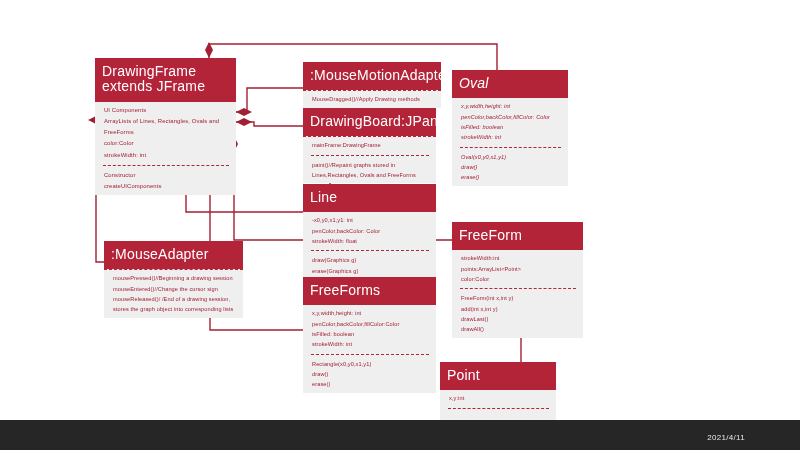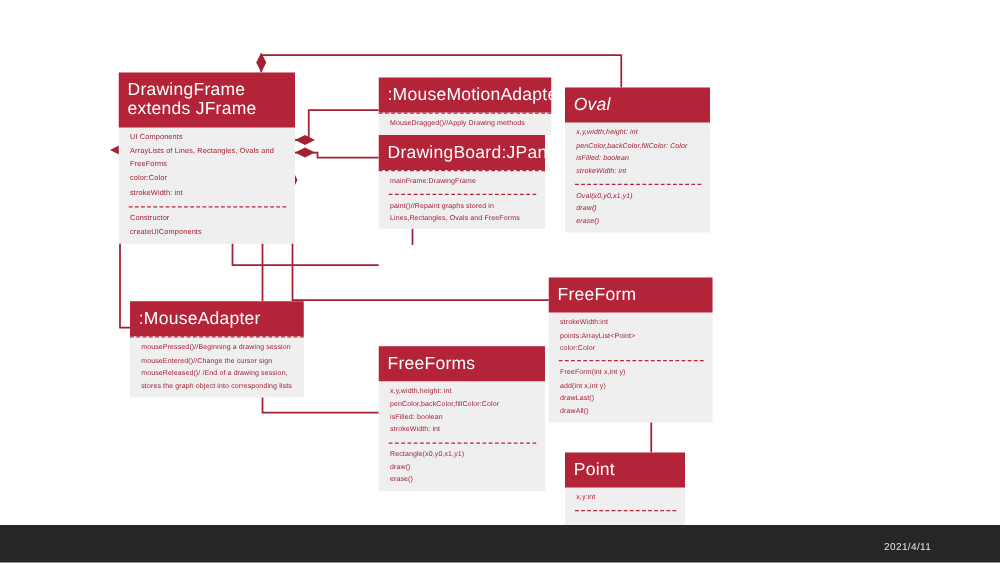--- a/index.html
+++ b/index.html
@@ -173,54 +173,67 @@
       <div class="row">strokeWidth: int</div>
     </div>
     <div class="divider"></div>
     <div class="sect">
       <div class="row">Oval(x0,y0,x1,y1)</div>
       <div class="row">draw()</div>
       <div class="row">erase()</div>
     </div>
   </div>
 
+  <div class="uml" style="left:303px;top:184px;width:133px;">
+    <div class="hdr tall">Line</div>
+    <div class="sect">
+      <div class="row">-x0,y0,x1,y1: int</div>
+      <div class="row">penColor,backColor: Color</div>
+      <div class="row">strokeWidth: float</div>
+    </div>
+    <div class="divider"></div>
+    <div class="sect">
+      <div class="row">draw(Graphics g)</div>
+      <div class="row">erase(Graphics g)</div>
+    </div>
+  </div>
 
   <div class="uml" style="left:303px;top:277px;width:133px;">
     <div class="hdr tall">FreeForms</div>
     <div class="sect">
       <div class="row">x,y,width,height: int</div>
       <div class="row">penColor,backColor,fillColor:Color</div>
       <div class="row">isFilled: boolean</div>
       <div class="row">strokeWidth: int</div>
     </div>
     <div class="divider"></div>
     <div class="sect">
       <div class="row">Rectangle(x0,y0,x1,y1)</div>
       <div class="row">draw()</div>
       <div class="row">erase()</div>
     </div>
   </div>
 
-  <div class="uml" style="left:439px;top:222px;width:131px;">
+  <div class="uml" style="left:452px;top:222px;width:131px;">
     <div class="hdr tall">FreeForm</div>
     <div class="sect">
       <div class="row">strokeWidth:int</div>
       <div class="row">points:ArrayList&lt;Point&gt;</div>
       <div class="row">color:Color</div>
     </div>
     <div class="divider"></div>
     <div class="sect">
       <div class="row">FreeForm(int x,int y)</div>
       <div class="row">add(int x,int y)</div>
       <div class="row">drawLast()</div>
       <div class="row">drawAll()</div>
     </div>
   </div>
 
-  <div class="uml" style="left:452px;top:362px;width:96px;">
+  <div class="uml" style="left:440px;top:362px;width:116px;">
     <div class="hdr tall">Point</div>
     <div class="sect">
       <div class="row">x,y:int</div>
     </div>
     <div class="divider"></div>
     <div class="sect" style="height:6px;"></div>
   </div>
 
   <div class="title-wrap">
     

